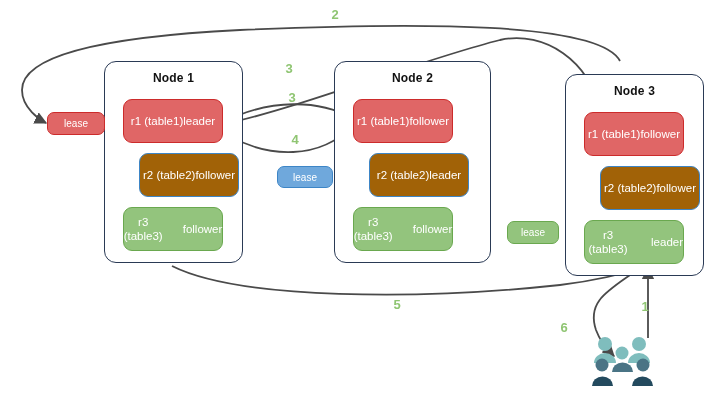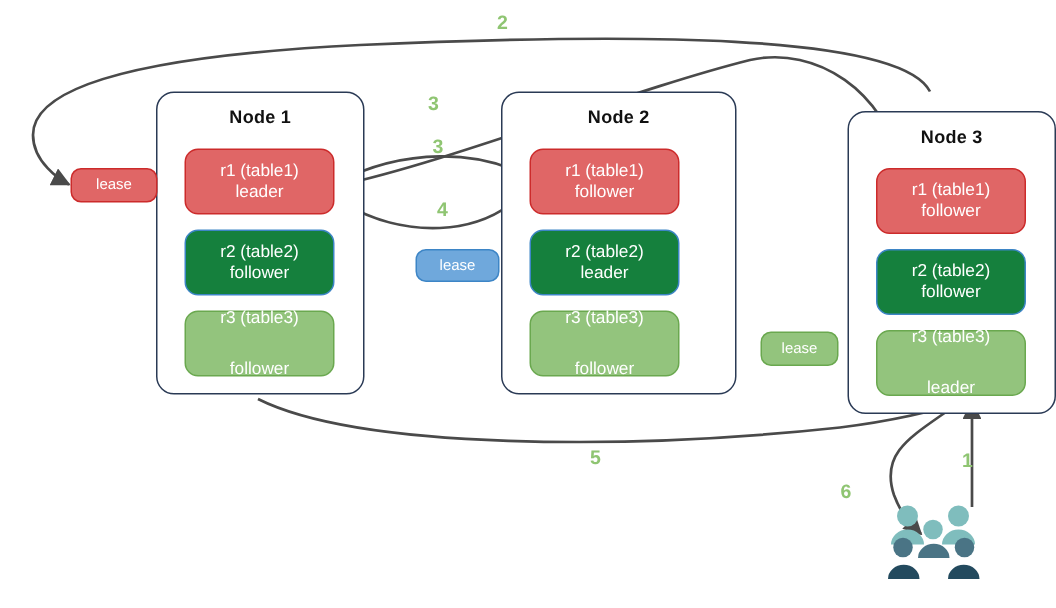--- a/index.html
+++ b/index.html
@@ -28,33 +28,33 @@
     font-size:12px;
     font-weight:bold;
     color:#111111;
     letter-spacing:.2px;
   }
   .replica{
     position:absolute;
     box-sizing:border-box;
     border-radius:9px;
     display:flex;
-    flex-direction:column;
+    flex-direction:row;
     align-items:center;
     justify-content:center;
     color:#ffffff;
     font-size:11.5px;
     line-height:14px;
     text-align:center;
     border-width:1.6px;
     border-style:solid;
   }
   .replica span{display:block;}
   .rep-red   {background:#e06666;border-color:#cc2b2b;}
-  .rep-blue  {background:#15803d;border-color:#3d85c6;}
+  .rep-blue  {background:#a16207;border-color:#3d85c6;margin-left:16px;}
   .rep-green {background:#93c47d;border-color:#6aa84f;gap:20px;}
 
   .lease{
     position:absolute;
     box-sizing:border-box;
     border-radius:7px;
     display:flex;
     align-items:center;
     justify-content:center;
     color:#ffffff;

